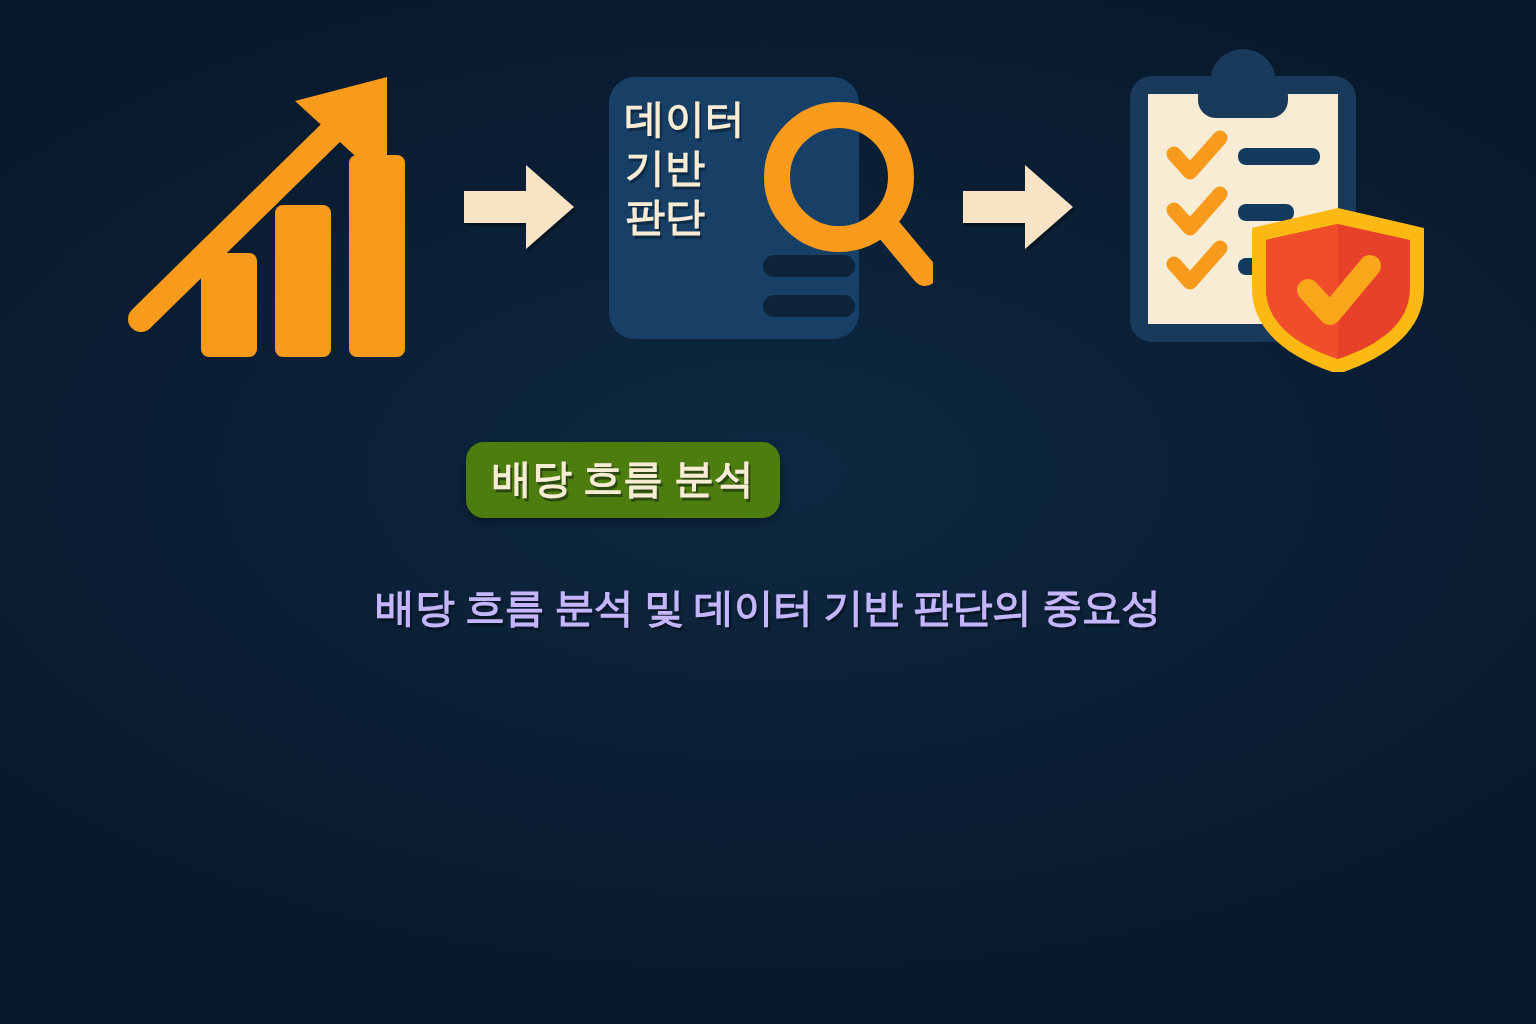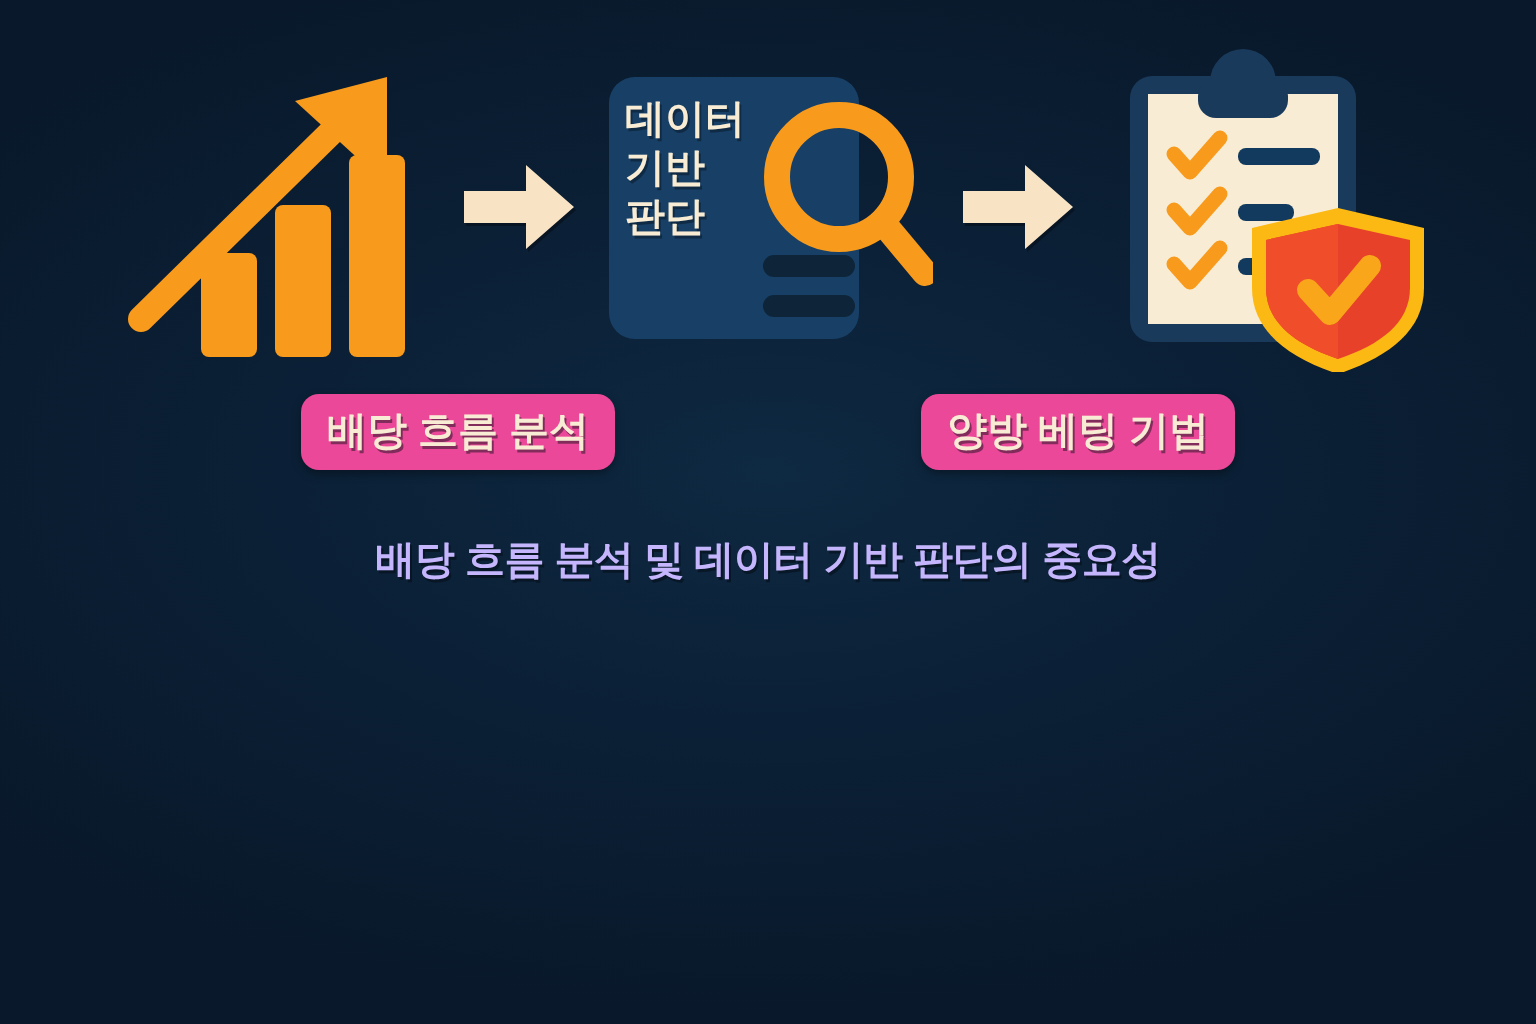--- a/index.html
+++ b/index.html
@@ -80,30 +80,31 @@
     width:1280px;
   }
   .pill-slot{
     width:330px;
     display:flex; justify-content:center;
     flex:0 0 auto;
   }
   .pill-gap{ width:145px; flex:0 0 auto; }
 
   .pill{
-    background:#ec4899;
+    background:#4d7c0f;
     border-radius:18px;
     padding:14px 26px 18px;
     color:#f8ecd4;
     font-size:40px;
     font-weight:bold;
     line-height:1.1;
     white-space:nowrap;
     text-shadow:2px 3px 0 rgba(3,10,18,0.45);
     box-shadow:0 4px 10px rgba(0,0,0,0.35);
+    margin-top:48px;
   }
 
   
   .caption{
     margin-top:62px;
     color:#c4b5fd;
     font-size:40px;
     font-weight:bold;
     letter-spacing:-0.5px;
     white-space:nowrap;
@@ -210,20 +211,17 @@
     </div>
 
   </div>
 
   <div class="pills">
     <div class="pill-slot">
       <div class="pill">배당 흐름 분석</div>
     </div>
     <div class="pill-gap"></div>
     <div class="pill-gap"></div>
-    <div class="pill-slot">
-      <div class="pill">양방 베팅 기법</div>
-    </div>
   </div>
 
   <div class="caption">배당 흐름 분석 및 데이터 기반 판단의 중요성</div>
 
 </div>
 
 </body></html>

